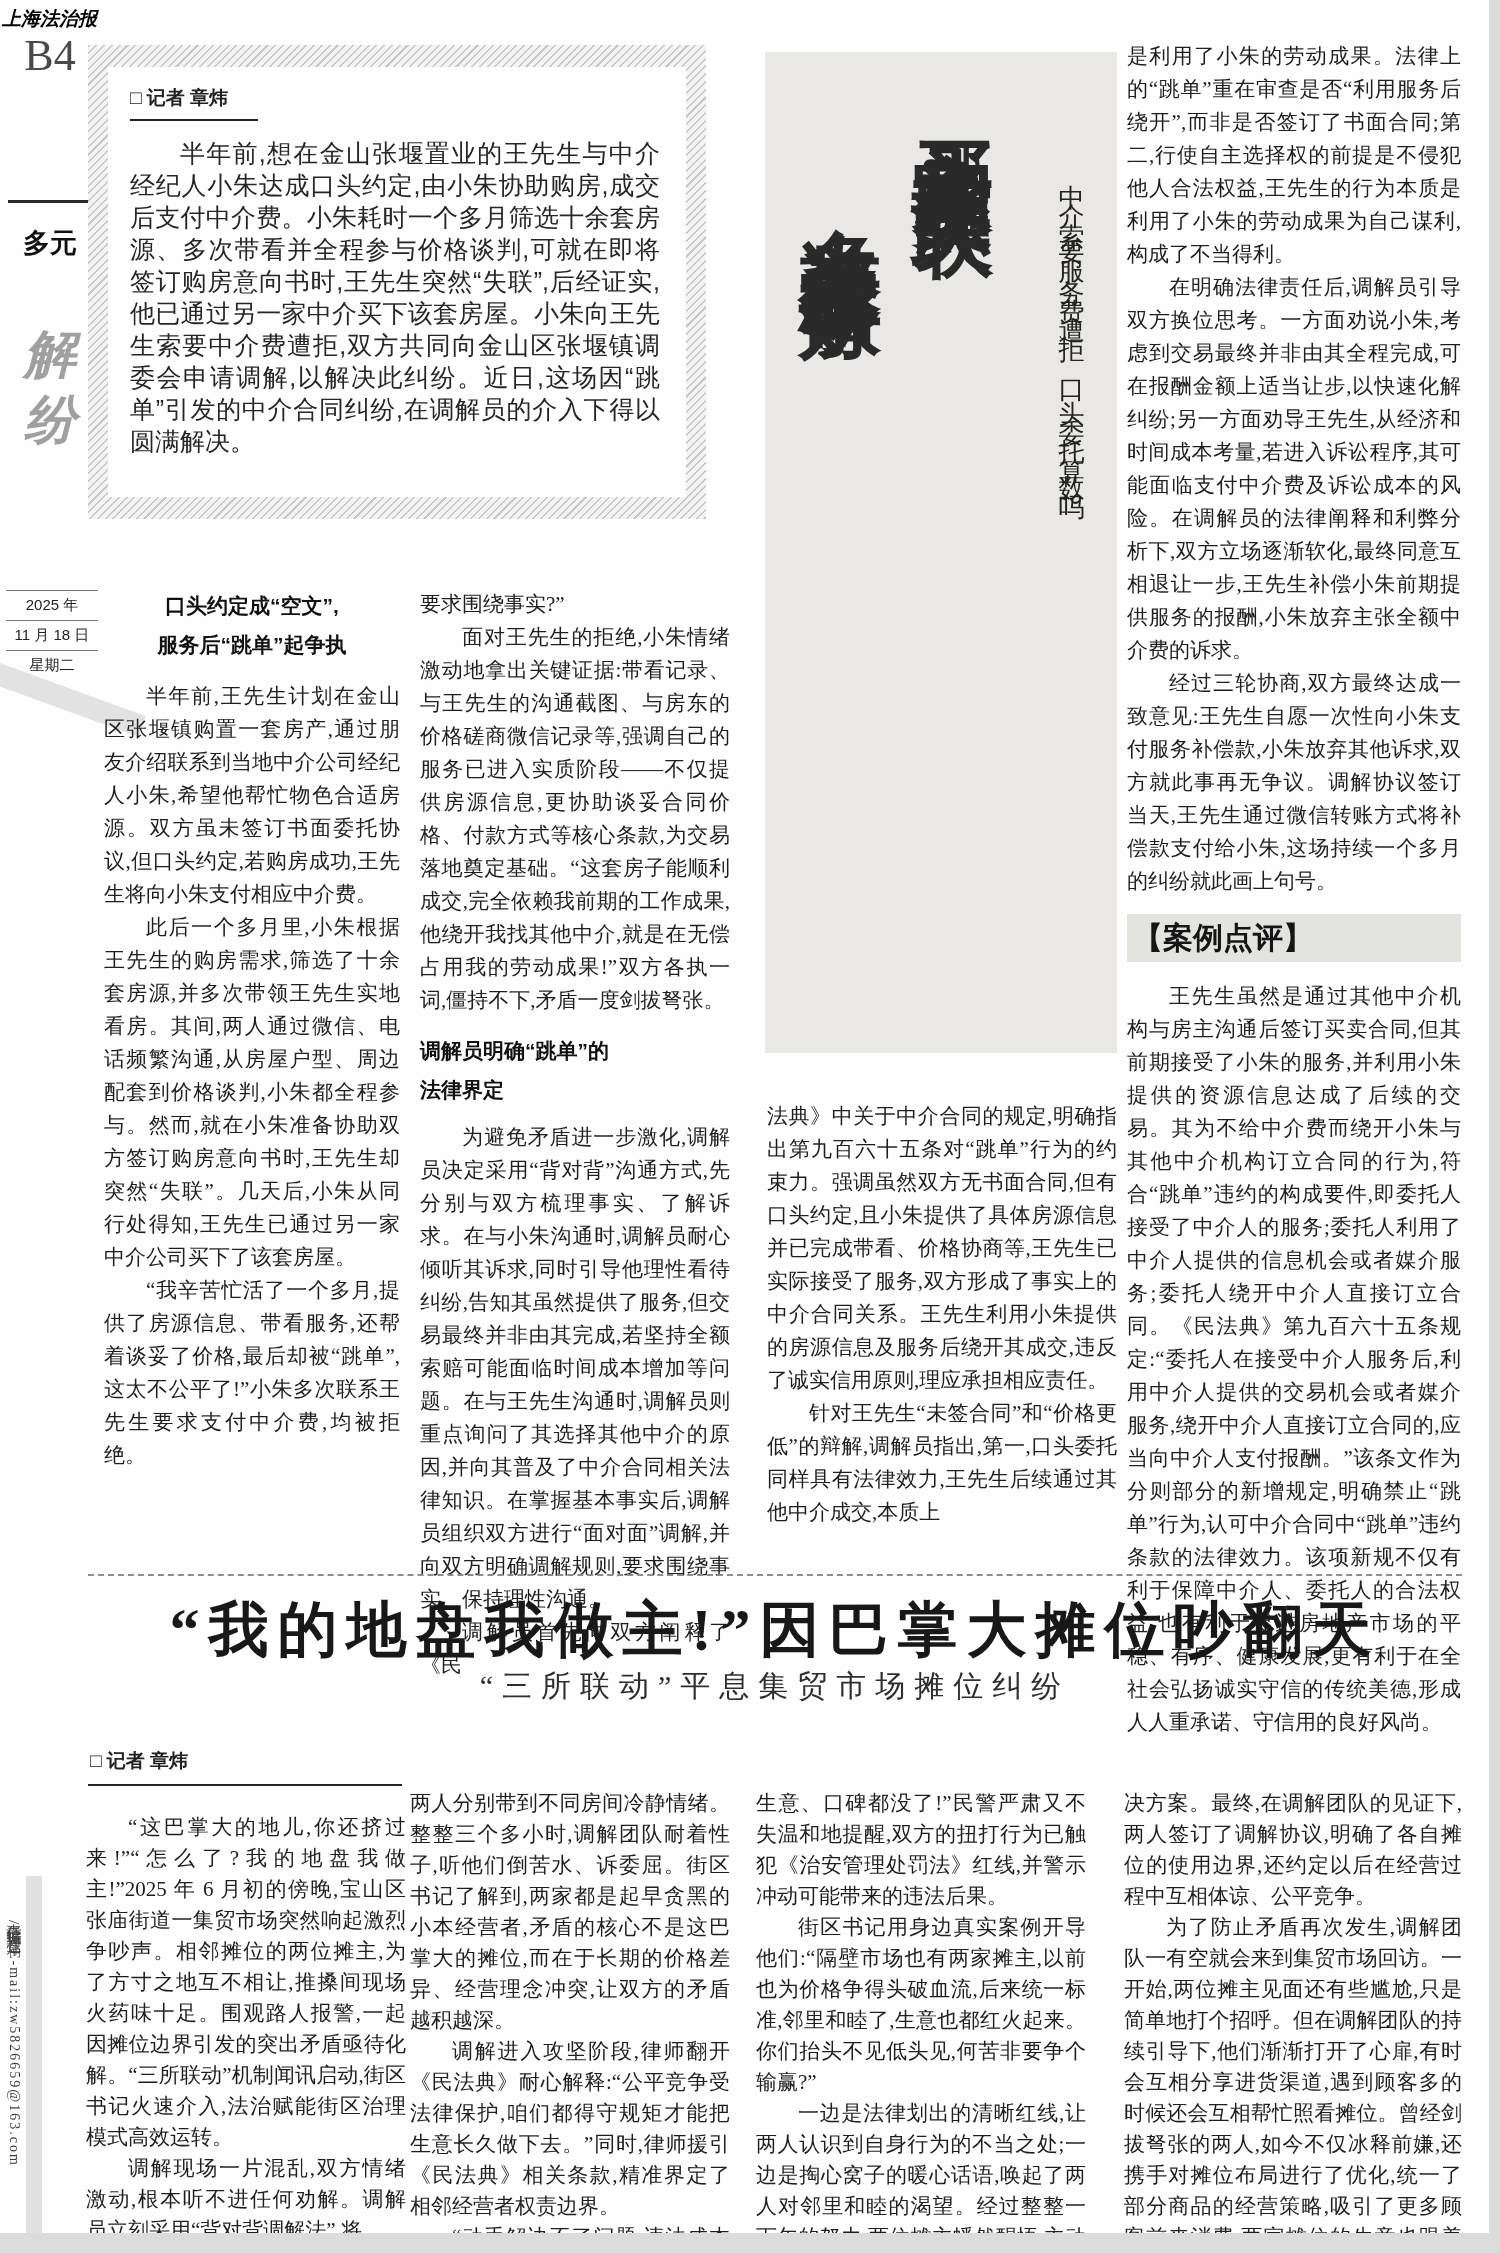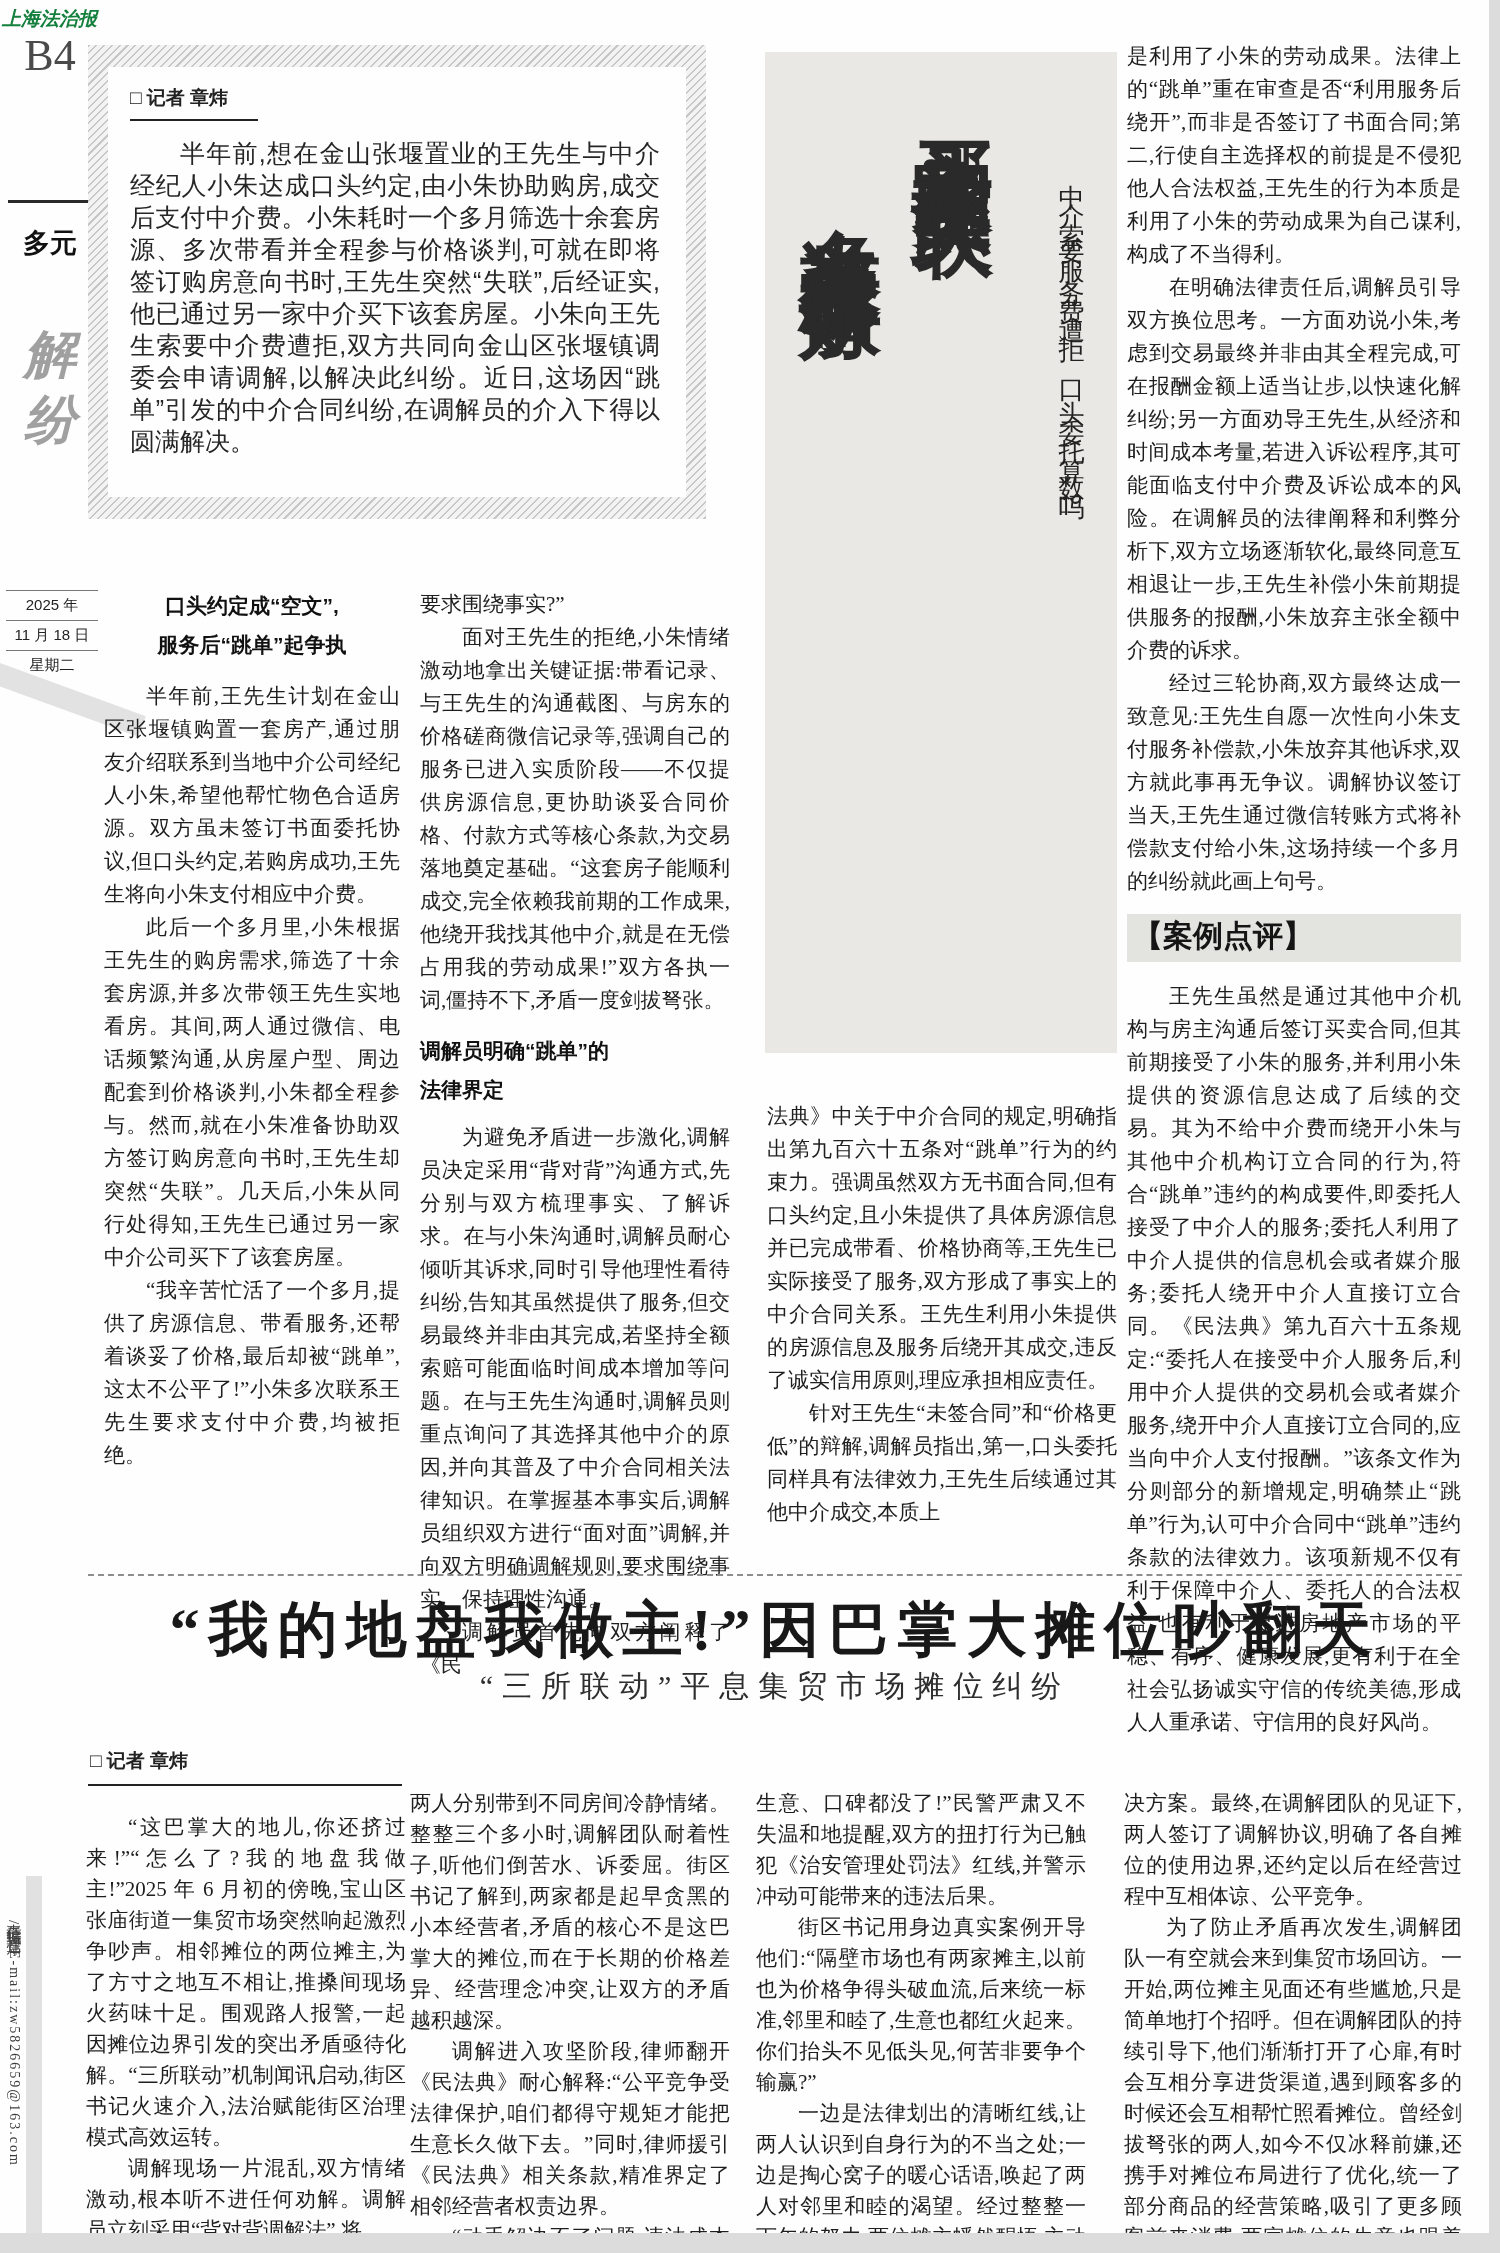--- a/index.html
+++ b/index.html
@@ -2,21 +2,21 @@
 <html><head>
 <meta charset="utf-8">
 <style>
   html,body{margin:0;padding:0;background:#e9e9e9;}
   #page{position:relative;width:1500px;height:2253px;background:#fefefe;overflow:hidden;
         font-family:"Liberation Serif","DejaVu Serif",serif;color:#1f1f1f;}
   .abs{position:absolute;}
 
   
   .brand{left:2px;top:6px;width:120px;font-weight:bold;font-size:19px;letter-spacing:0px;
-         font-style:italic;color:#15803d;white-space:nowrap;}
+         font-style:italic;color:#000000;white-space:nowrap;}
   .pageno{left:0;top:30px;width:100px;text-align:center;font-size:44px;color:#4a4a4a;
           font-family:"Liberation Serif",serif;}
   .mast-rule{left:8px;top:200px;width:92px;height:3px;background:#2b2b2b;}
   .sec-black{left:0;top:228px;width:100px;text-align:center;font-size:27px;font-weight:bold;
              color:#111;line-height:1.18;font-family:"Liberation Sans",sans-serif;}
   .sec-gray{left:0;top:322px;width:100px;text-align:center;font-size:52px;font-weight:bold;
             font-style:italic;color:#a0a0a0;line-height:1.25;}
   .dateblock{left:6px;top:585px;width:92px;text-align:center;font-size:15px;color:#222;
              font-family:"Liberation Sans",sans-serif;}
   .dateblock .r{height:0;border-top:1px solid #777;margin:5px 0;}
@@ -50,21 +50,21 @@
 
   
   .col{position:absolute;font-size:21px;line-height:33px;text-align:justify;color:#1e1e1e;}
   .col p{margin:0;text-indent:2em;}
   .col p.flush{text-indent:0;}
   .subhead{font-family:"Liberation Sans",sans-serif;font-weight:bold;color:#111;
            font-size:21px;line-height:39px;text-align:center;margin-bottom:16px;}
   .subhead.left{text-align:left;margin:14px 0 12px 0;}
   .comment-band{background:#e3e3e0;font-weight:bold;font-size:30px;line-height:48px;
                 padding-left:6px;margin:16px 0 18px 0;text-indent:0;
-                font-family:Liberation Mono, monospace;color:#151515;}
+                font-family:Liberation Sans, sans-serif;color:#151515;}
 
   .a1c1{left:104px;top:586px;width:296px;}
   .a1c2{left:420px;top:588px;width:310px;}
   .a1c3{left:767px;top:1100px;width:350px;}
   .a1c4{left:1127px;top:40px;width:334px;}
 
   .dash-sep{left:88px;top:1574px;width:1374px;height:0;border-top:2px dashed #8d8d8d;}
 
   
   .a2-headline{left:88px;top:1590px;width:1374px;text-align:center;font-weight:bold;

